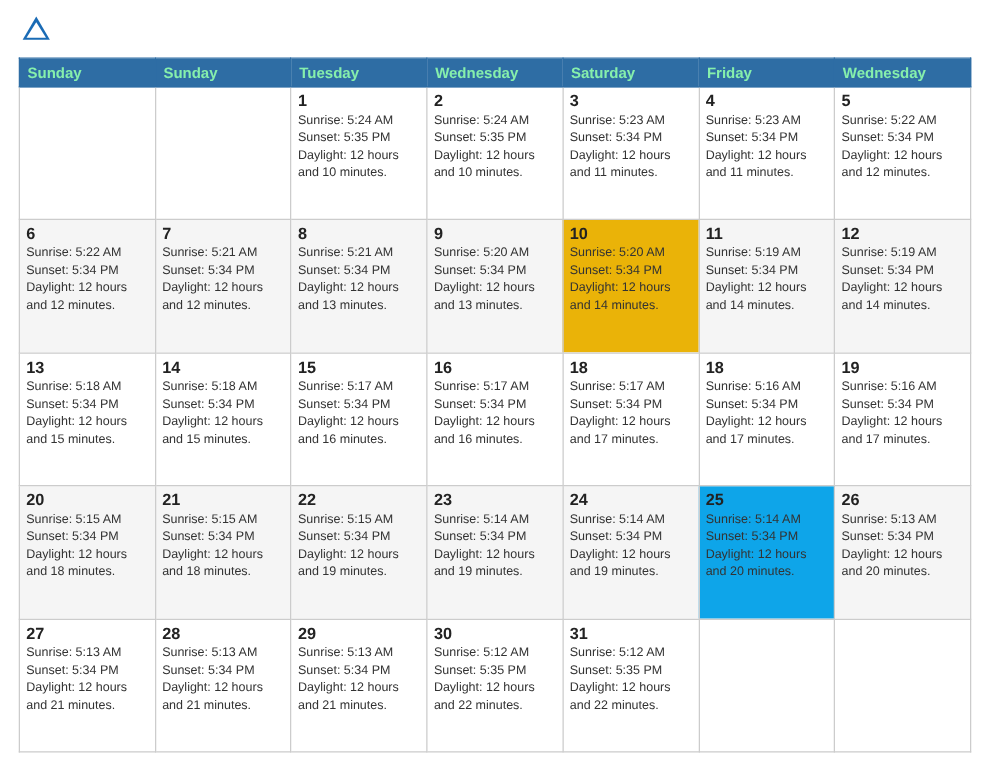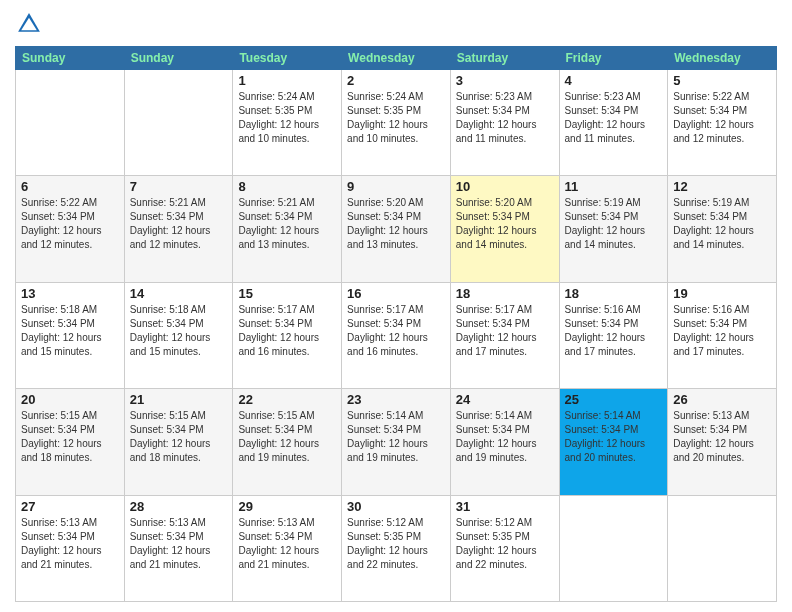--- a/index.html
+++ b/index.html
@@ -164,21 +164,21 @@
             <div class="day-info">Sunrise: 5:21 AM<br>Sunset: 5:34 PM<br>Daylight: 12 hours and 12 minutes.</div>
           </td>
           <td style="background-color: rgb(245, 245, 245);">
             <span class="day-number">8</span>
             <div class="day-info">Sunrise: 5:21 AM<br>Sunset: 5:34 PM<br>Daylight: 12 hours and 13 minutes.</div>
           </td>
           <td style="background-color: rgb(245, 245, 245);">
             <span class="day-number">9</span>
             <div class="day-info">Sunrise: 5:20 AM<br>Sunset: 5:34 PM<br>Daylight: 12 hours and 13 minutes.</div>
           </td>
-          <td style="background-color: #fef9c3;">
+          <td style="background-color: #eab308;">
             <span class="day-number">10</span>
             <div class="day-info">Sunrise: 5:20 AM<br>Sunset: 5:34 PM<br>Daylight: 12 hours and 14 minutes.</div>
           </td>
           <td style="background-color: rgb(245, 245, 245);">
             <span class="day-number">11</span>
             <div class="day-info">Sunrise: 5:19 AM<br>Sunset: 5:34 PM<br>Daylight: 12 hours and 14 minutes.</div>
           </td>
           <td style="background-color: rgb(245, 245, 245);">
             <span class="day-number">12</span>
             <div class="day-info">Sunrise: 5:19 AM<br>Sunset: 5:34 PM<br>Daylight: 12 hours and 14 minutes.</div>

